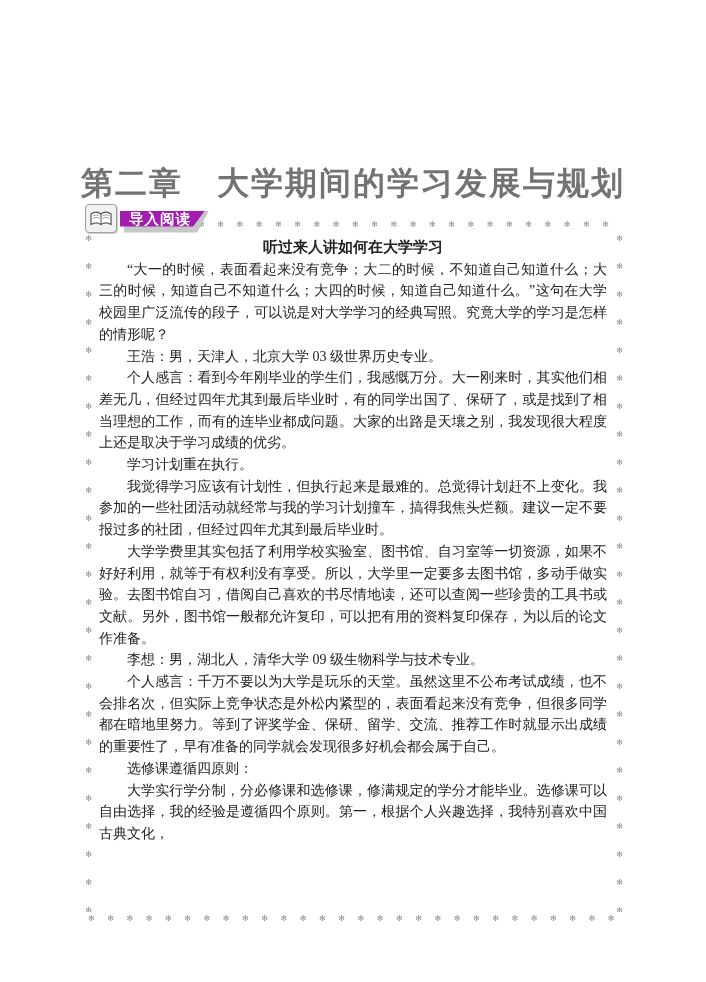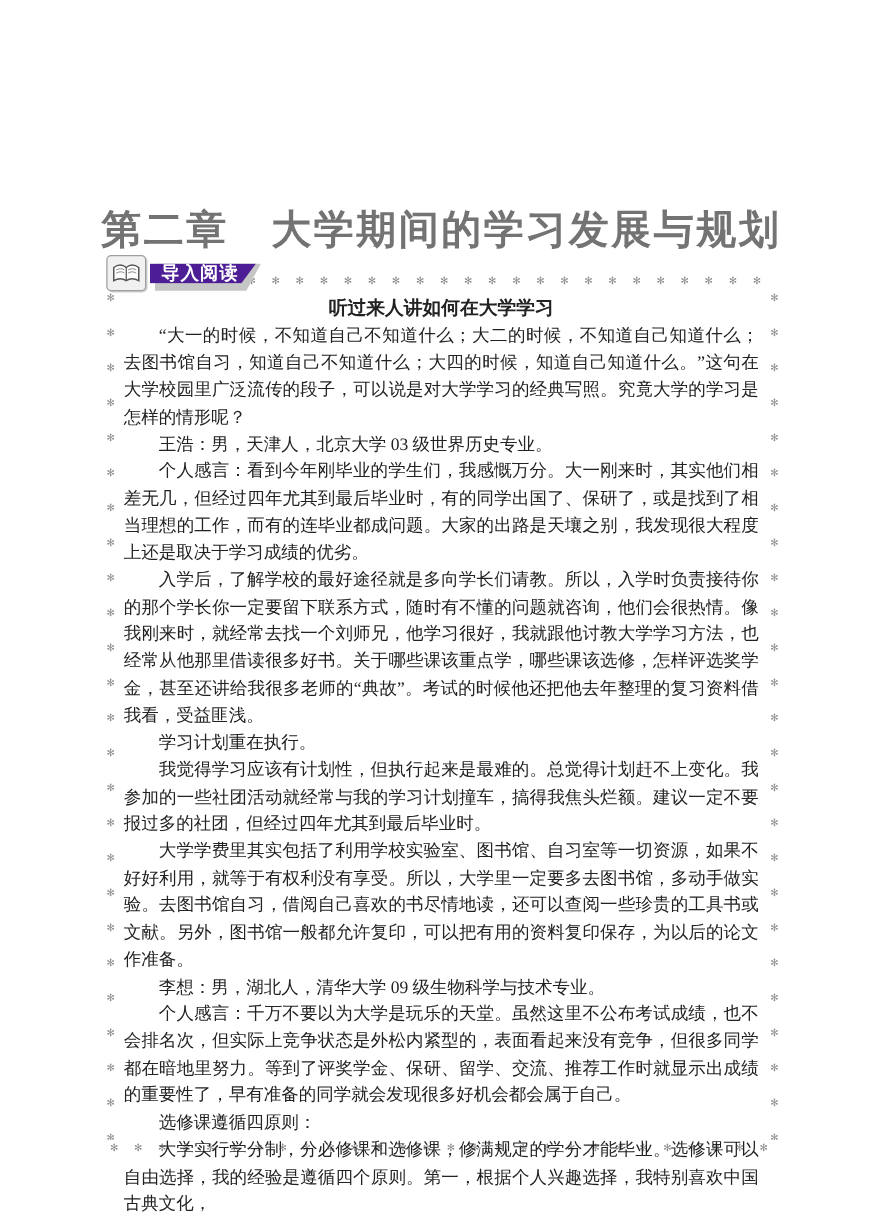--- a/index.html
+++ b/index.html
@@ -68,21 +68,21 @@
   }
   .tag-wrap { position:relative; margin-left:3px; height:22px; }
   .tag-shadow {
     position:absolute; top:3px; left:4px;
     width:100%; height:100%;
     background:#c6c6c6;
     clip-path:polygon(0 0, 100% 0, 86% 100%, 0 100%);
   }
   .badge-tag {
     position:relative;
-    background:#4c1d95;
+    background:#a21caf;
     color:#ffffff;
     font-family:"Liberation Sans", sans-serif;
     font-weight:bold;
     font-size:14.5px;
     line-height:22px;
     padding:0 14px 0 9px;
     clip-path:polygon(0 0, 100% 0, 86% 100%, 0 100%);
     letter-spacing:1px;
   }
 
@@ -128,24 +128,23 @@
         </svg>
       </span>
       <span class="tag-wrap">
         <span class="tag-shadow"></span>
         <span class="badge-tag">导入阅读</span>
       </span>
     </div>
 
     <div class="content">
       <p class="para-heading">听过来人讲如何在大学学习</p>
-      <p>“大一的时候，不知道自己不知道什么；大二的时候，不知道自己知道什么；去图书馆自习，知道自己不知道什么；大四的时候，知道自己知道什么。”这句在大学校园里广泛流传的段子，可以说是对大学学习的经典写照。究竟大学的学习是怎样的情形呢？</p>
+      <p>“大一的时候，表面看起来没有竞争；大二的时候，不知道自己知道什么；大三的时候，知道自己不知道什么；大四的时候，知道自己知道什么。”这句在大学校园里广泛流传的段子，可以说是对大学学习的经典写照。究竟大学的学习是怎样的情形呢？</p>
       <p>王浩：男，天津人，北京大学 03 级世界历史专业。</p>
       <p>个人感言：看到今年刚毕业的学生们，我感慨万分。大一刚来时，其实他们相差无几，但经过四年尤其到最后毕业时，有的同学出国了、保研了，或是找到了相当理想的工作，而有的连毕业都成问题。大家的出路是天壤之别，我发现很大程度上还是取决于学习成绩的优劣。</p>
-      <p>入学后，了解学校的最好途径就是多向学长们请教。所以，入学时负责接待你的那个学长你一定要留下联系方式，随时有不懂的问题就咨询，他们会很热情。像我刚来时，就经常去找一个刘师兄，他学习很好，我就跟他讨教大学学习方法，也经常从他那里借读很多好书。关于哪些课该重点学，哪些课该选修，怎样评选奖学金，甚至还讲给我很多老师的“典故”。考试的时候他还把他去年整理的复习资料借我看，受益匪浅。</p>
       <p>学习计划重在执行。</p>
       <p>我觉得学习应该有计划性，但执行起来是最难的。总觉得计划赶不上变化。我参加的一些社团活动就经常与我的学习计划撞车，搞得我焦头烂额。建议一定不要报过多的社团，但经过四年尤其到最后毕业时。</p>
       <p>大学学费里其实包括了利用学校实验室、图书馆、自习室等一切资源，如果不好好利用，就等于有权利没有享受。所以，大学里一定要多去图书馆，多动手做实验。去图书馆自习，借阅自己喜欢的书尽情地读，还可以查阅一些珍贵的工具书或文献。另外，图书馆一般都允许复印，可以把有用的资料复印保存，为以后的论文作准备。</p>
       <p>李想：男，湖北人，清华大学 09 级生物科学与技术专业。</p>
       <p>个人感言：千万不要以为大学是玩乐的天堂。虽然这里不公布考试成绩，也不会排名次，但实际上竞争状态是外松内紧型的，表面看起来没有竞争，但很多同学都在暗地里努力。等到了评奖学金、保研、留学、交流、推荐工作时就显示出成绩的重要性了，早有准备的同学就会发现很多好机会都会属于自己。</p>
       <p>选修课遵循四原则：</p>
       <p>大学实行学分制，分必修课和选修课，修满规定的学分才能毕业。选修课可以自由选择，我的经验是遵循四个原则。第一，根据个人兴趣选择，我特别喜欢中国古典文化，</p>
     </div>
 
   </div>

